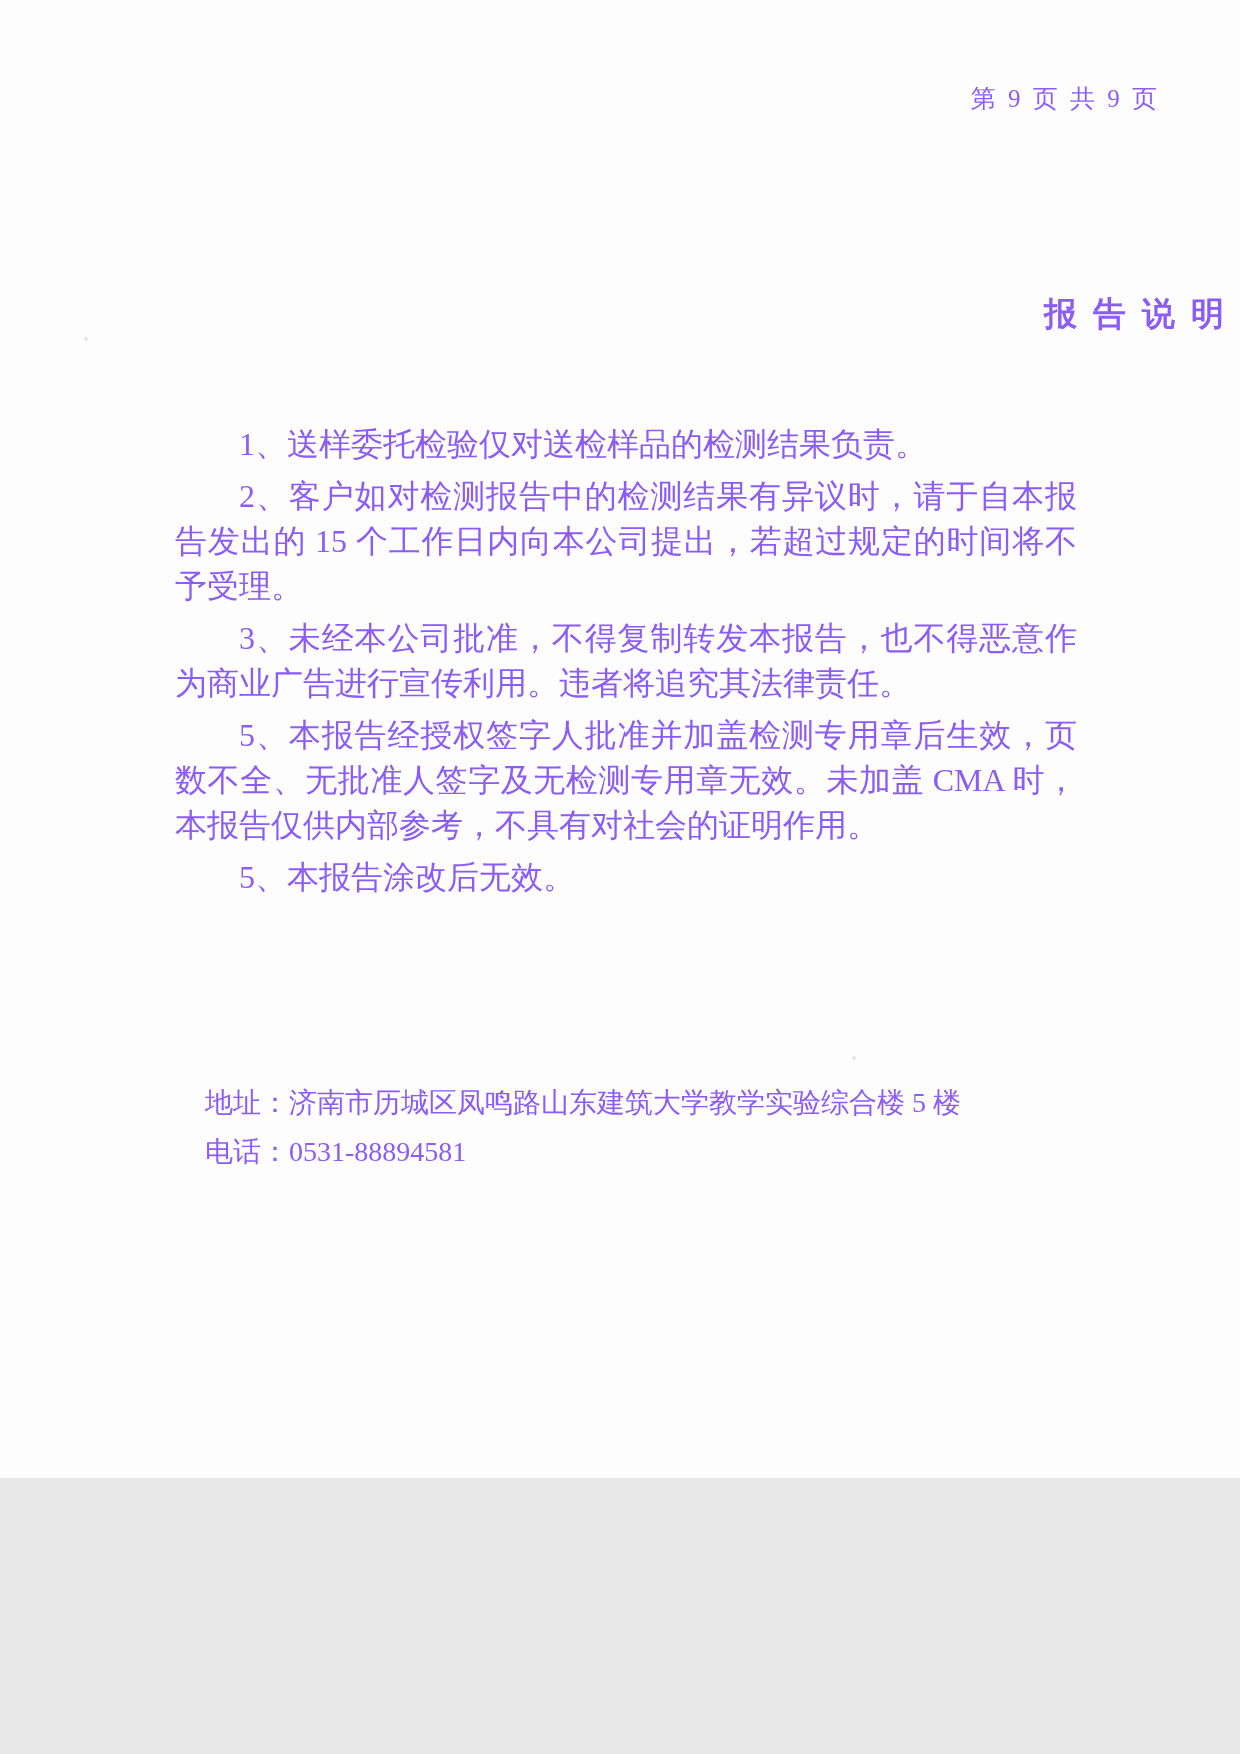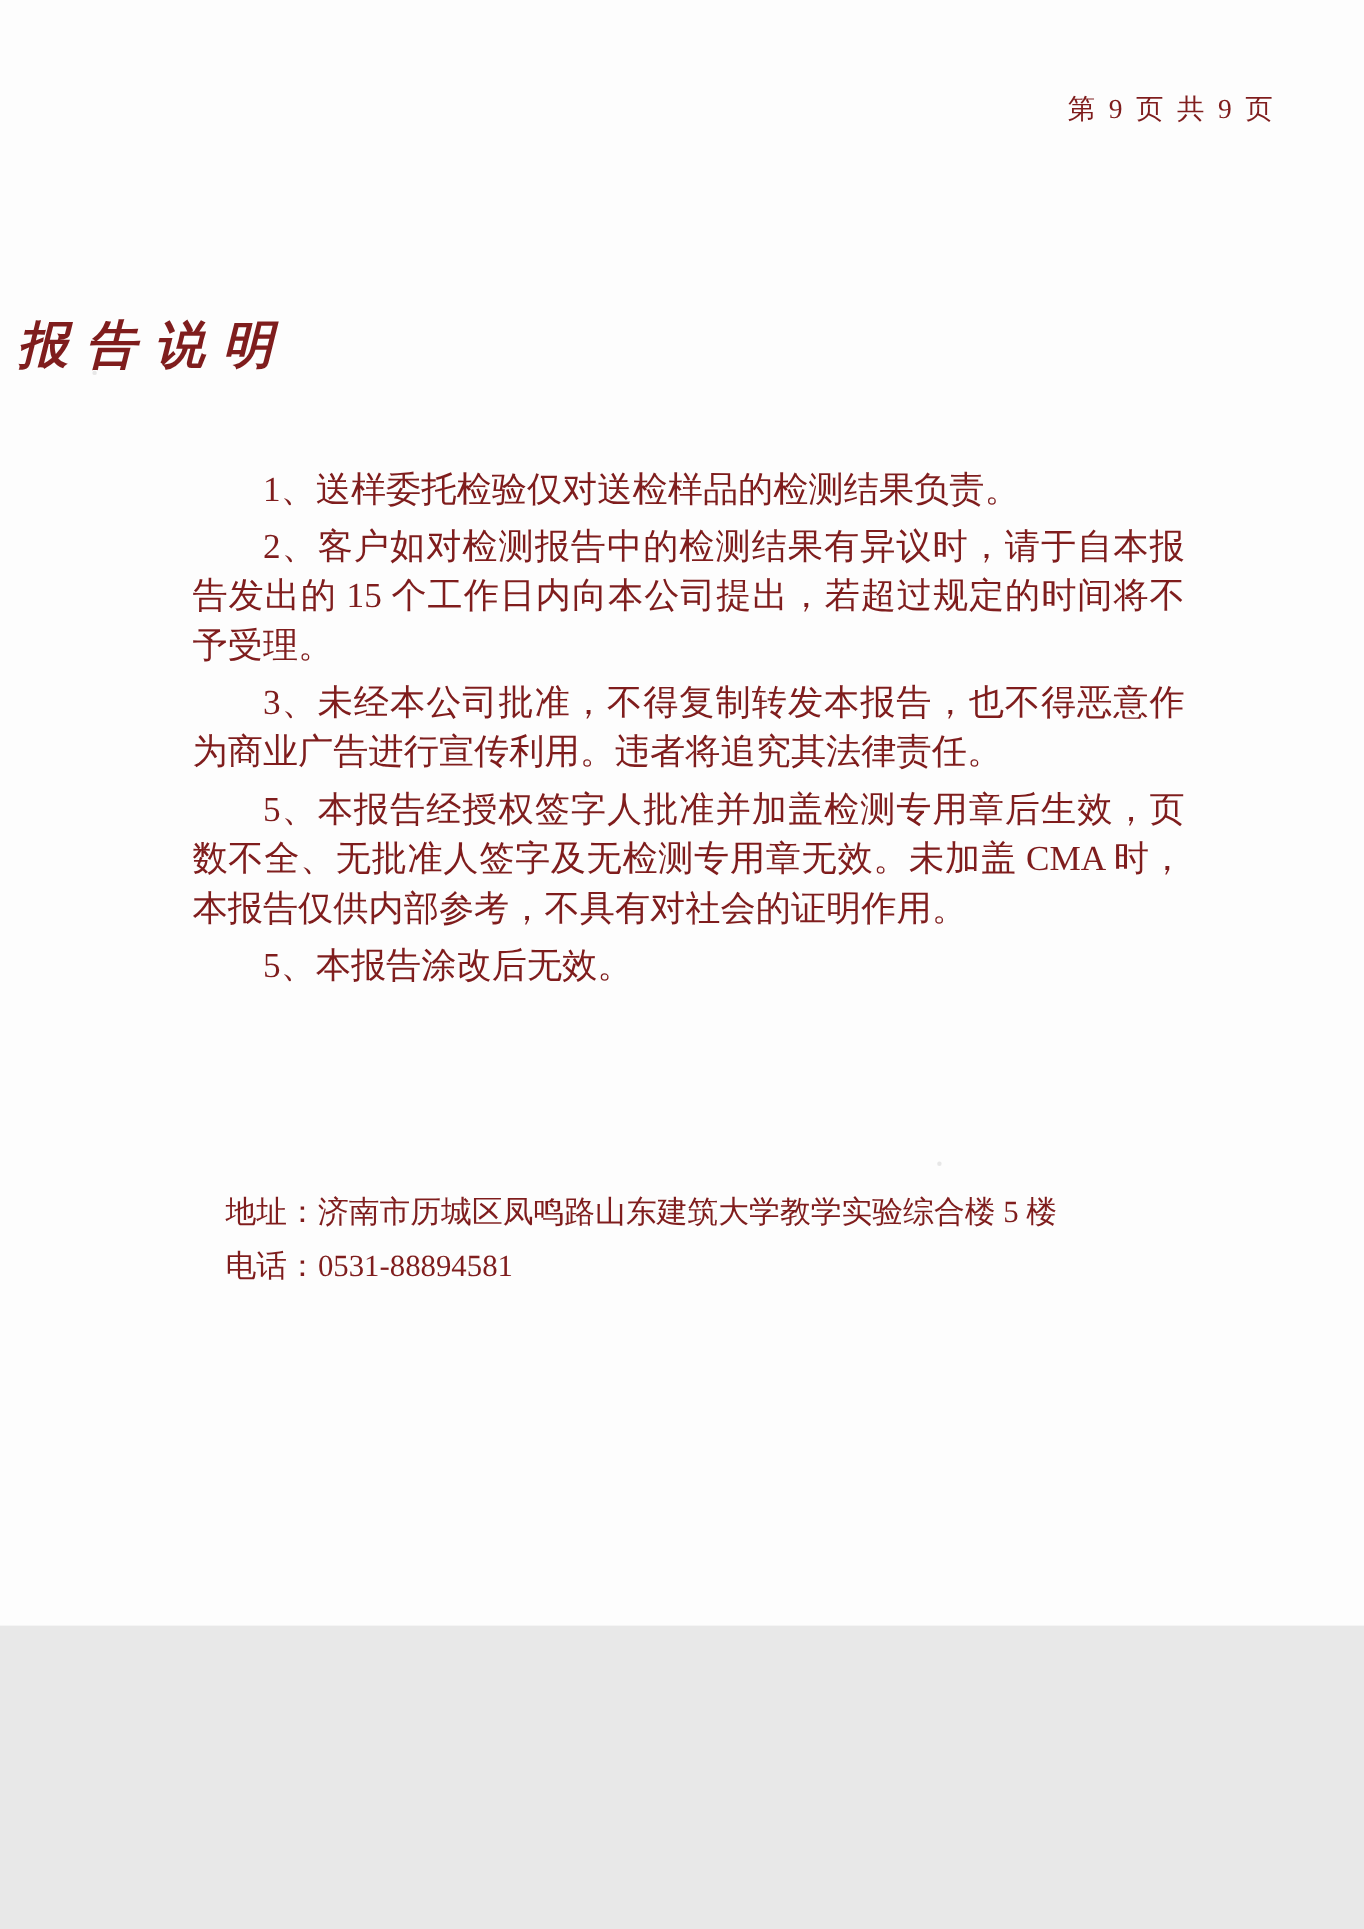--- a/index.html
+++ b/index.html
@@ -6,46 +6,45 @@
     margin: 0;
     padding: 0;
     background: #e8e8e8;
   }
   .page {
     position: relative;
     width: 1240px;
     height: 1478px;
     margin: 0 auto;
     background: #fdfdfd;
-    color: #7f1d1d;
+    color: #8b5cf6;
     font-family: "Liberation Serif", "DejaVu Serif", serif;
     overflow: hidden;
   }
   .page-number {
     position: absolute;
     top: 82px;
     right: 80px;
     font-size: 25px;
     letter-spacing: 3px;
     white-space: nowrap;
   }
   .title {
     position: absolute;
     top: 292px;
     left: 0;
     width: 100%;
     margin: 0;
-    text-align: left;
-    font-size: 46px;
+    text-align: right;
+    font-size: 33px;
     font-weight: bold;
     letter-spacing: 16px;
     padding-left: 16px;
     box-sizing: border-box;
     line-height: 44px;
-    font-style: italic;
   }
   .notes {
     position: absolute;
     top: 422px;
     left: 175px;
     right: 163px;
     font-size: 32px;
     line-height: 45px;
     text-align: justify;
   }

